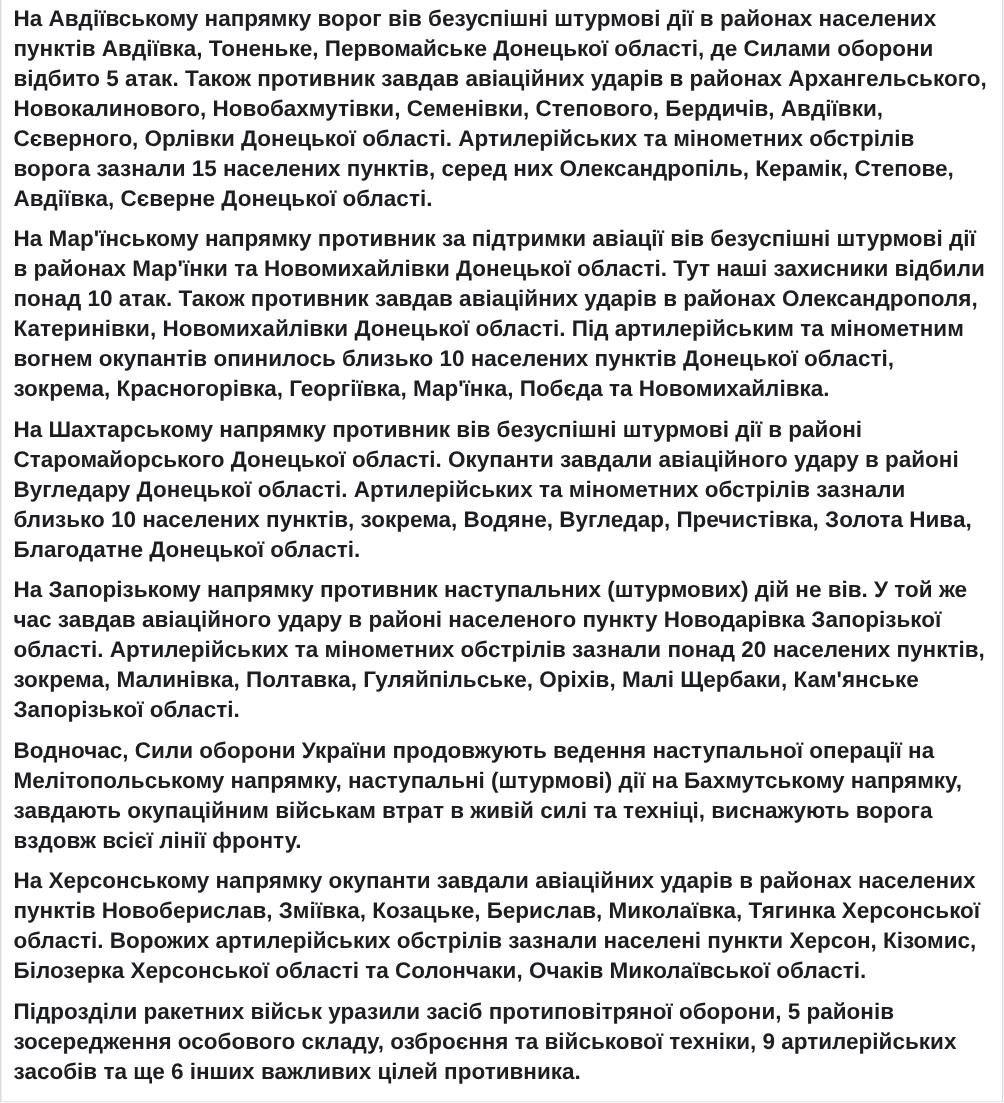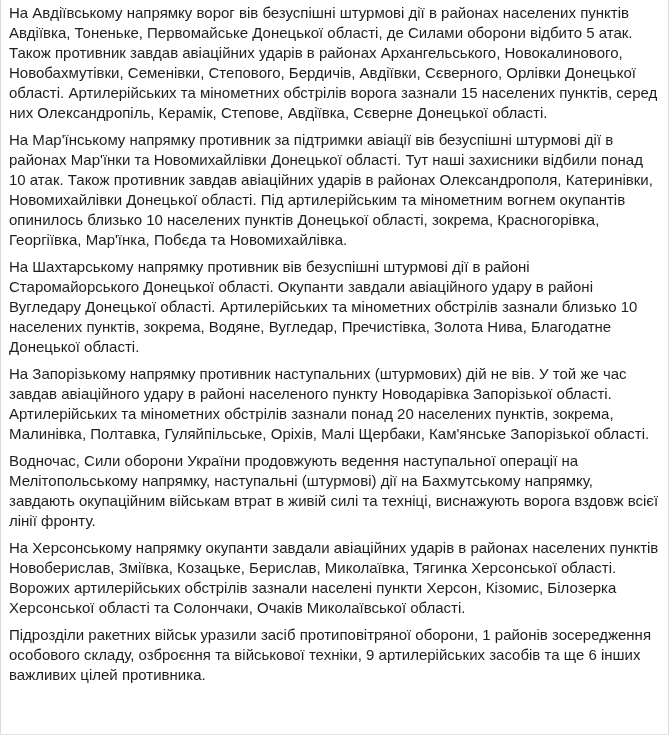--- a/index.html
+++ b/index.html
@@ -21,33 +21,33 @@
     padding: 3px 9px 4px 8px;
     border-left: 1px solid #d8dbdf;
     border-right: 1px solid #d8dbdf;
     border-bottom: 1px solid #e4e6ea;
     background: #ffffff;
   }
   .post-content p {
     margin: 0 0 7px 0;
     font-size: 15px;
     line-height: 20px;
-    font-weight: 400;
+    font-weight: 700;
     text-align: left;
     word-spacing: 0;
     white-space: normal;
   }
   .post-content p:last-child {
     margin-bottom: 0;
   }
 </style>
 </head>
 <body>
 
 <div class="post-content">
   <p>На Авдіївському напрямку ворог вів безуспішні штурмові дії в районах населених пунктів Авдіївка, Тоненьке, Первомайське Донецької області, де Силами оборони відбито 5 атак. Також противник завдав авіаційних ударів в районах Архангельського, Новокалинового, Новобахмутівки, Семенівки, Степового, Бердичів, Авдіївки, Сєверного, Орлівки Донецької області. Артилерійських та мінометних обстрілів ворога зазнали 15 населених пунктів, серед них Олександропіль, Керамік, Степове, Авдіївка, Сєверне Донецької області.</p>
   <p>На Мар'їнському напрямку противник за підтримки авіації вів безуспішні штурмові дії в районах Мар'їнки та Новомихайлівки Донецької області. Тут наші захисники відбили понад 10 атак. Також противник завдав авіаційних ударів в районах Олександрополя, Катеринівки, Новомихайлівки Донецької області. Під артилерійським та мінометним вогнем окупантів опинилось близько 10 населених пунктів Донецької області, зокрема, Красногорівка, Георгіївка, Мар'їнка, Побєда та Новомихайлівка.</p>
   <p>На Шахтарському напрямку противник вів безуспішні штурмові дії в районі Старомайорського Донецької області. Окупанти завдали авіаційного удару в районі Вугледару Донецької області. Артилерійських та мінометних обстрілів зазнали близько 10 населених пунктів, зокрема, Водяне, Вугледар, Пречистівка, Золота Нива, Благодатне Донецької області.</p>
   <p>На Запорізькому напрямку противник наступальних (штурмових) дій не вів. У той же час завдав авіаційного удару в районі населеного пункту Новодарівка Запорізької області. Артилерійських та мінометних обстрілів зазнали понад 20 населених пунктів, зокрема, Малинівка, Полтавка, Гуляйпільське, Оріхів, Малі Щербаки, Кам'янське Запорізької області.</p>
   <p>Водночас, Сили оборони України продовжують ведення наступальної операції на Мелітопольському напрямку, наступальні (штурмові) дії на Бахмутському напрямку, завдають окупаційним військам втрат в живій силі та техніці, виснажують ворога вздовж всієї лінії фронту.</p>
   <p>На Херсонському напрямку окупанти завдали авіаційних ударів в районах населених пунктів Новоберислав, Зміївка, Козацьке, Берислав, Миколаївка, Тягинка Херсонської області. Ворожих артилерійських обстрілів зазнали населені пункти Херсон, Кізомис, Білозерка Херсонської області та Солончаки, Очаків Миколаївської області.</p>
-  <p>Підрозділи ракетних військ уразили засіб протиповітряної оборони, 1 районів зосередження особового складу, озброєння та військової техніки, 9 артилерійських засобів та ще 6 інших важливих цілей противника.</p>
+  <p>Підрозділи ракетних військ уразили засіб протиповітряної оборони, 5 районів зосередження особового складу, озброєння та військової техніки, 9 артилерійських засобів та ще 6 інших важливих цілей противника.</p>
 </div>
 
 </body></html>

